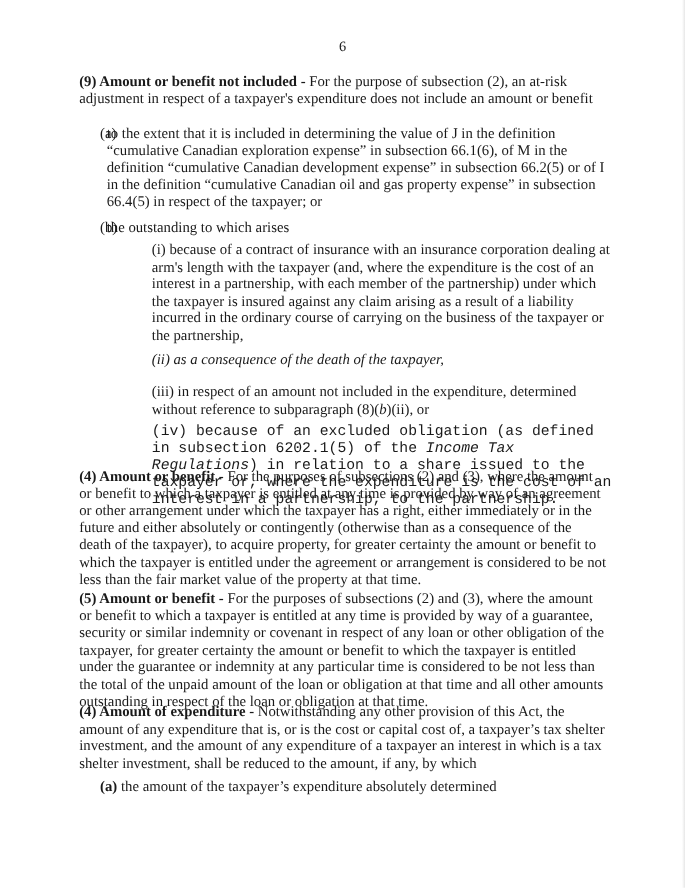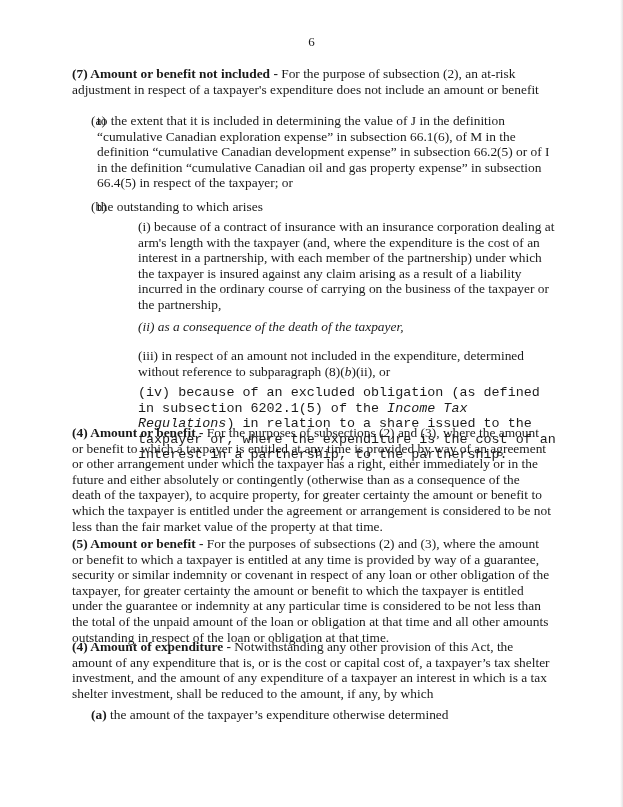--- a/index.html
+++ b/index.html
@@ -20,21 +20,21 @@
   .sub { position: absolute; left: 138px; width: 420px; margin: 0; }
   i { font-style: italic; }
 </style>
 </head>
 <body>
 
 <div class="edge"></div>
 
 <div class="page-num">6</div>
 
-<p class="para" style="top:66px;"><b>(7) Amount or benefit not included</b><b> - </b><span>For the purpose of subsection (2), an at-risk adjustment in respect of a taxpayer's expenditure does not include an amount or benefit</span></p>
+<p class="para" style="top:66px;"><b>(9) Amount or benefit not included</b><b> - </b><span>For the purpose of subsection (2), an at-risk adjustment in respect of a taxpayer's expenditure does not include an amount or benefit</span></p>
 
 <div class="item" style="top:113px;">
   <span class="lbl">(a)</span>
   <span class="txt">to the extent that it is included in determining the value of J in the definition “cumulative Canadian exploration expense” in subsection 66.1(6), of M in the definition “cumulative Canadian development expense” in subsection 66.2(5) or of I in the definition “cumulative Canadian oil and gas property expense” in subsection 66.4(5) in respect of the taxpayer; or</span>
 </div>
 
 <div class="item" style="top:199px;">
   <span class="lbl">(b)</span>
   <span class="txt">the outstanding to which arises</span>
 </div>
@@ -46,13 +46,13 @@
 <p class="sub" style="top:348px;"><span>(iii) in respect of an amount not included in the expenditure, determined without reference to subparagraph (8)(</span><i>b</i><span>)(ii), or</span></p>
 
 <p class="sub" style="top:385px;font-family:Liberation Mono, monospace;"><span>(iv) because of an excluded obligation (as defined in subsection 6202.1(5) of the </span><i>Income Tax Regulations</i><span>) in relation to a share issued to the taxpayer or, where the expenditure is the cost of an interest in a partnership, to the partnership.</span></p>
 
 <p class="para" style="top:425px;"><b>(4) Amount or benefit</b><b> - </b><span>For the purposes of subsections (2) and (3), where the amount or benefit to which a taxpayer is entitled at any time is provided by way of an agreement or other arrangement under which the taxpayer has a right, either immediately or in the future and either absolutely or contingently (otherwise than as a consequence of the death of the taxpayer), to acquire property, for greater certainty the amount or benefit to which the taxpayer is entitled under the agreement or arrangement is considered to be not less than the fair market value of the property at that time.</span></p>
 
 <p class="para" style="top:536px;"><b>(5) Amount or benefit</b><b> - </b><span>For the purposes of subsections (2) and (3), where the amount or benefit to which a taxpayer is entitled at any time is provided by way of a guarantee, security or similar indemnity or covenant in respect of any loan or other obligation of the taxpayer, for greater certainty the amount or benefit to which the taxpayer is entitled under the guarantee or indemnity at any particular time is considered to be not less than the total of the unpaid amount of the loan or obligation at that time and all other amounts outstanding in respect of the loan or obligation at that time.</span></p>
 
 <p class="para" style="top:639px;"><b>(4) Amount of expenditure</b><b> - </b><span>Notwithstanding any other provision of this Act, the amount of any expenditure that is, or is the cost or capital cost of, a taxpayer’s tax shelter investment, and the amount of any expenditure of a taxpayer an interest in which is a tax shelter investment, shall be reduced to the amount, if any, by which</span></p>
 
-<p class="para" style="top:707px; left:91px;"><b>(a)</b> <span>the amount of the taxpayer’s expenditure otherwise determined</span></p>
+<p class="para" style="top:707px; left:91px;"><b>(a)</b> <span>the amount of the taxpayer’s expenditure absolutely determined</span></p>
 
 </body></html>

